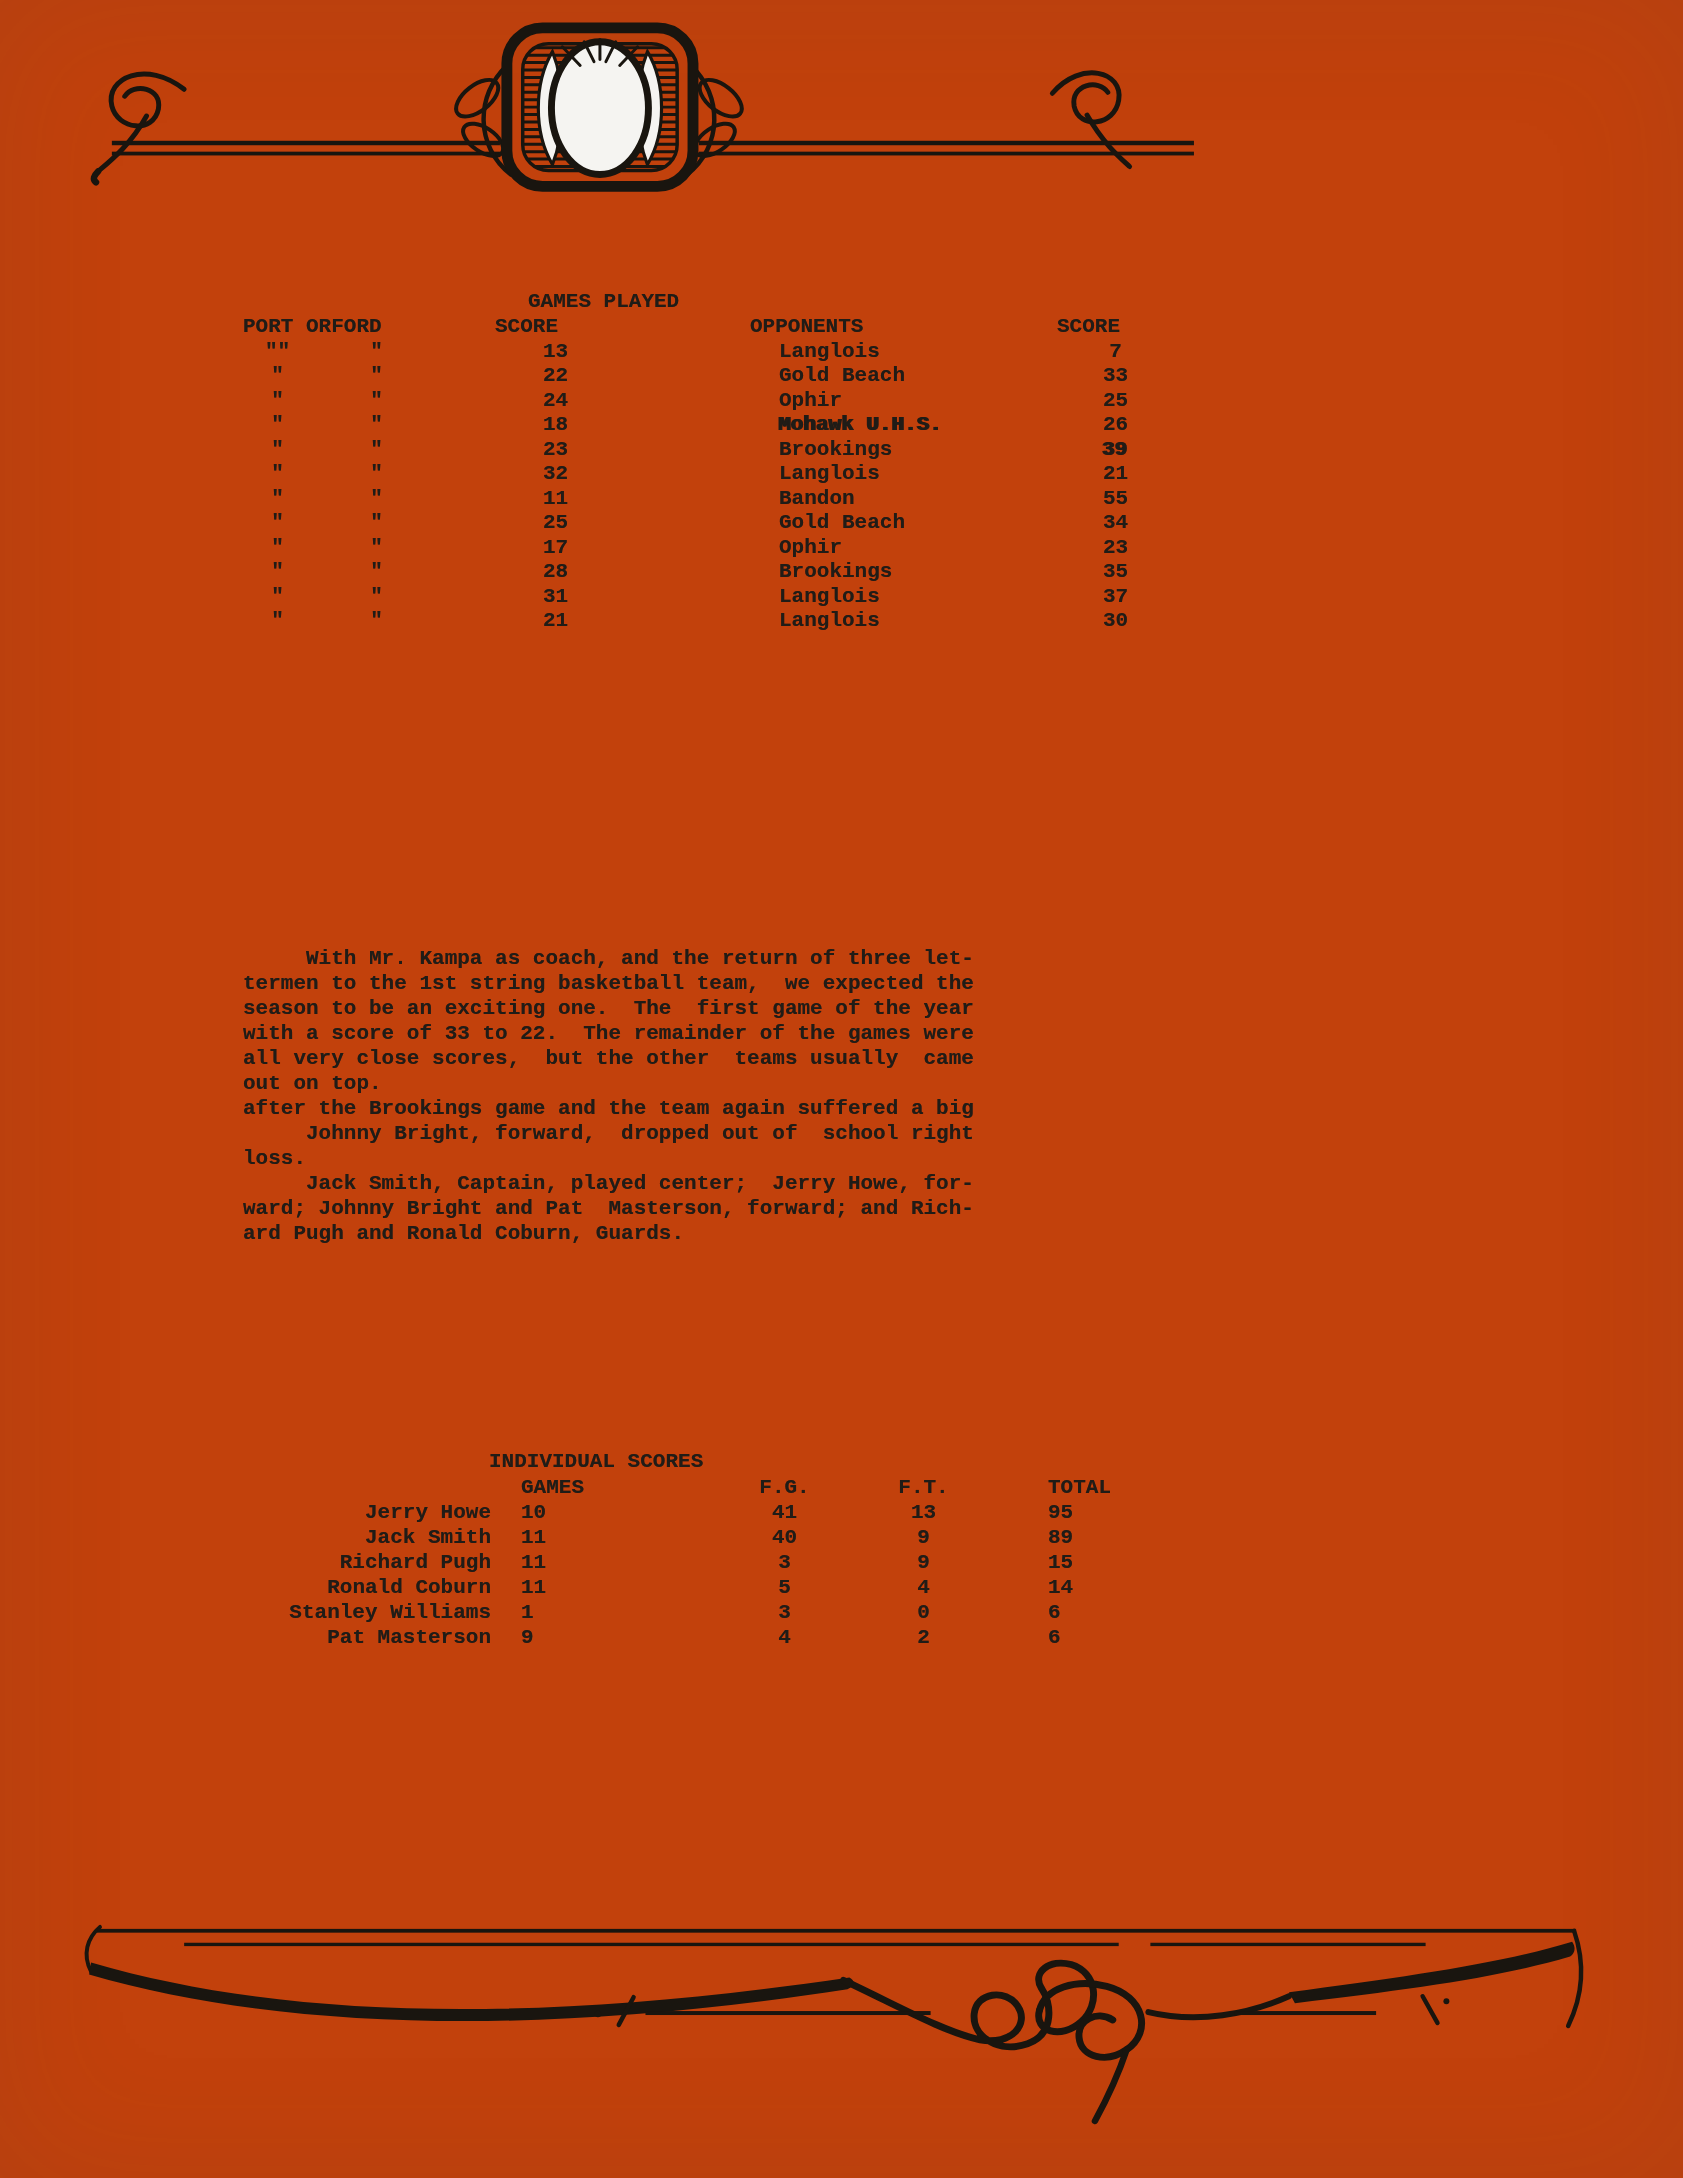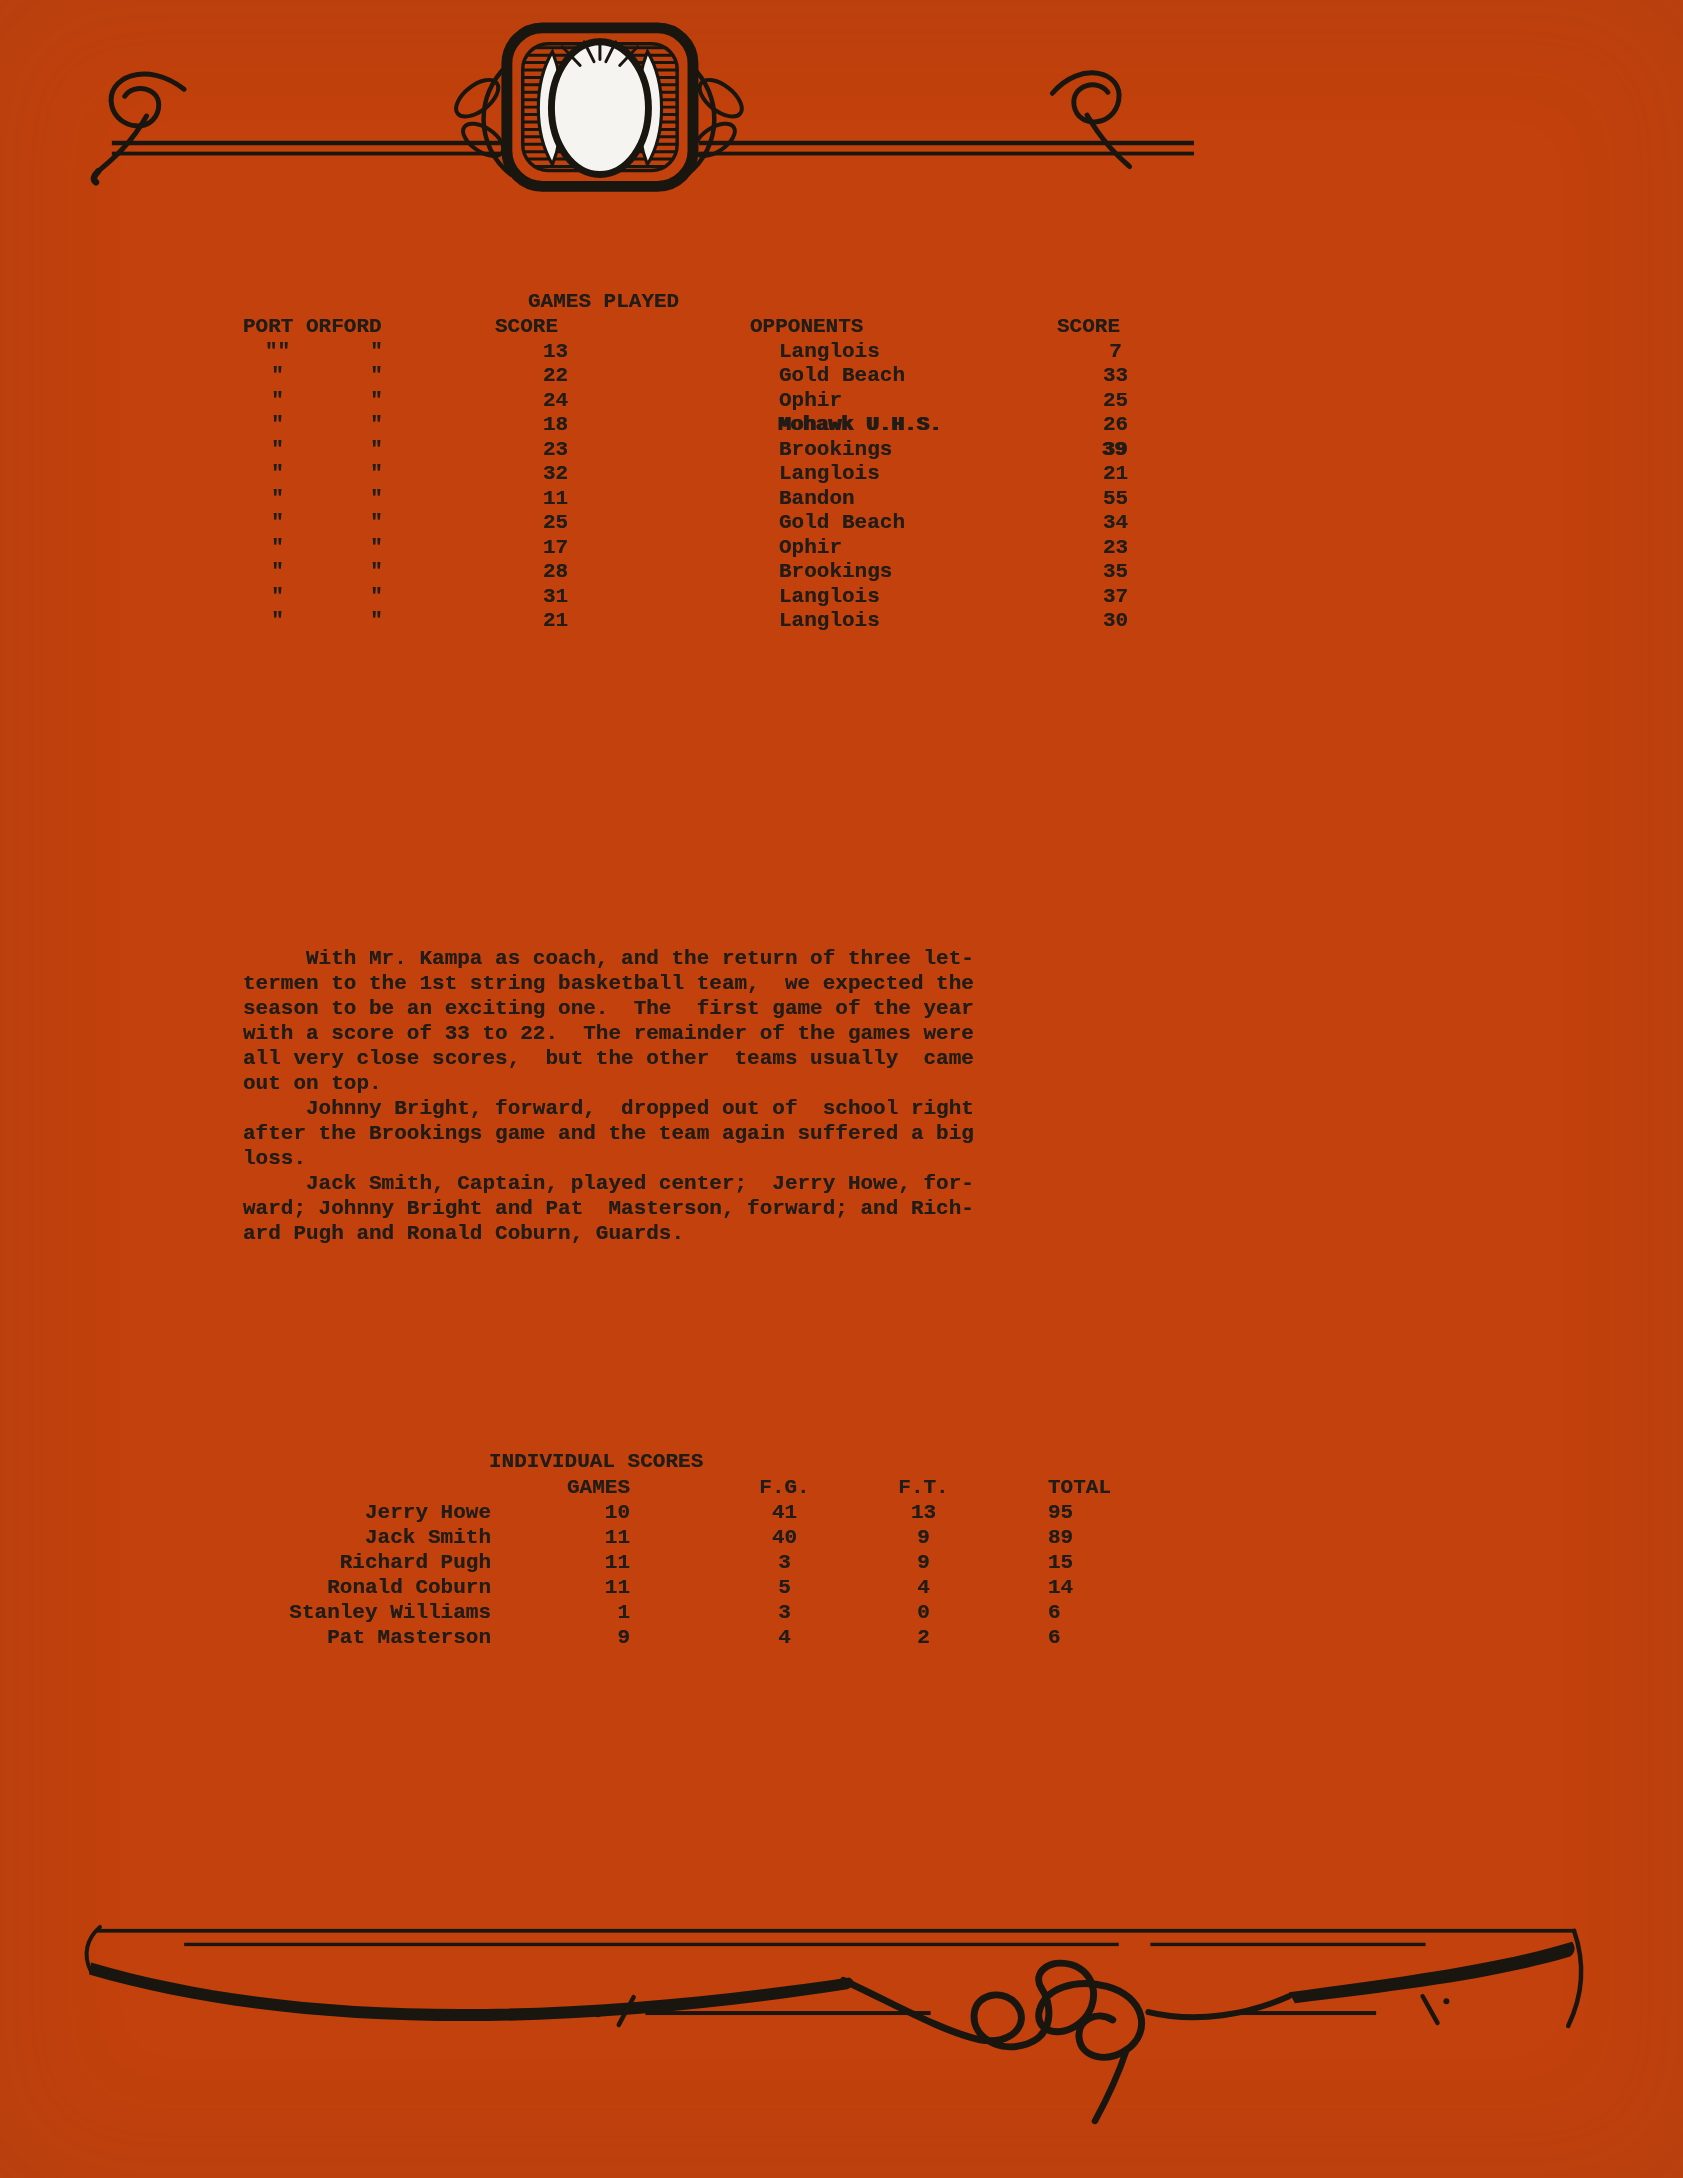--- a/index.html
+++ b/index.html
@@ -24,21 +24,21 @@
   .cS2{width:59px;text-align:center;}
   .cTeamHdr{width:139px;text-align:left;}
   .dbl{text-shadow:-1.6px 0 0 currentColor, 0 0 0.6px rgba(32,28,23,0.6);}
   
   .para{left:243px;top:946px;line-height:25px;}
   .para div{white-space:pre;}
   
   .ind{left:243px;top:1476px;}
   .ind .row{height:25px;}
   .cN{width:248px;text-align:right;}
-  .cG{width:109px;text-align:right;}
+  .cG{width:109px;text-align:left;}
   .g40{width:40px;}
   .cFG{width:109px;text-align:center;}
   .cFT{width:109px;text-align:center;}
   .g10{width:10px;}
   .cT{width:109px;text-align:left;}
   .title{white-space:pre;}
 </style>
 </head>
 <body>
 
@@ -141,22 +141,22 @@
     </div>
   </div>
 
   <div class="abs para">
     <div>     With Mr. Kampa as coach, and the return of three let-</div>
     <div>termen to the 1st string basketball team,  we expected the</div>
     <div>season to be an exciting one.  The  first game of the year</div>
     <div>with a score of 33 to 22.  The remainder of the games were</div>
     <div>all very close scores,  but the other  teams usually  came</div>
     <div>out on top.</div>
+    <div>after the Brookings game and the team again suffered a big</div>
     <div>     Johnny Bright, forward,  dropped out of  school right</div>
-    <div>after the Brookings game and the team again suffered a big</div>
     <div>loss.</div>
     <div>     Jack Smith, Captain, played center;  Jerry Howe, for-</div>
     <div>ward; Johnny Bright and Pat  Masterson, forward; and Rich-</div>
     <div>ard Pugh and Ronald Coburn, Guards.</div>
   </div>
 
   <div class="abs title" style="left:489px;top:1450px">INDIVIDUAL SCORES</div>
 
   <div class="abs ind">
     <div class="row">

